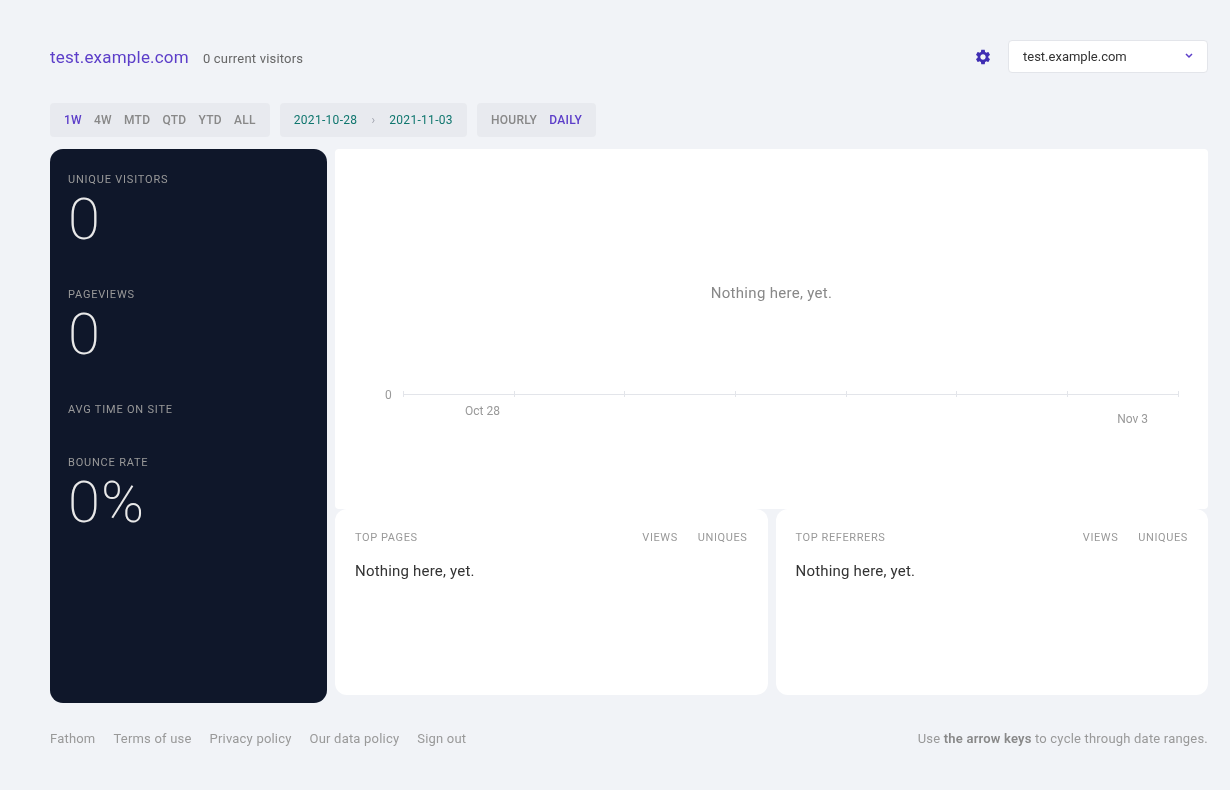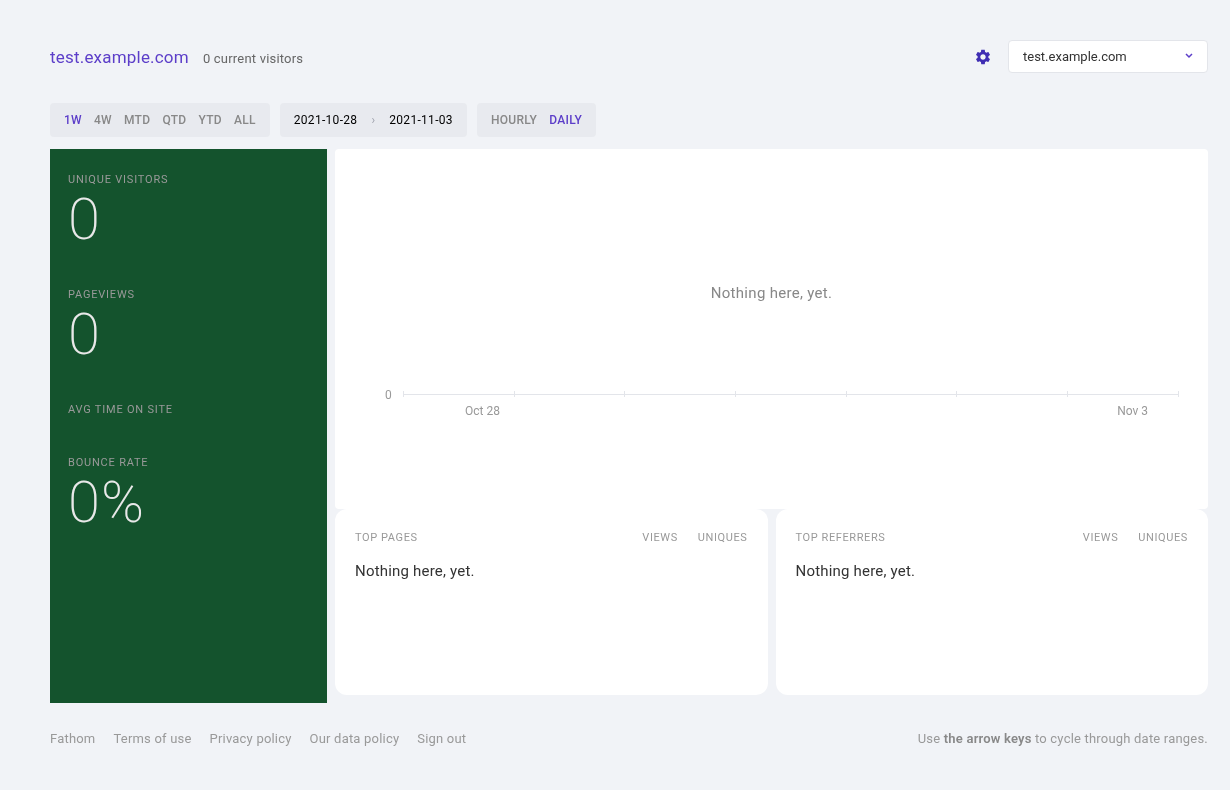--- a/index.html
+++ b/index.html
@@ -93,32 +93,32 @@
       font-weight: 500;
     }
     .range-item.active {
       color: #5c3ec9;
     }
     .date-sep {
       color: #a0a3ae;
       margin: 0 2px;
     }
     .date-text {
-      color: #000000;
+      color: #0f766e;
       font-size: 12px;
       letter-spacing: 0.3px;
     }
     .main {
       display: flex;
       gap: 8px;
     }
     .sidebar {
       width: 277px;
-      background: #14532d;
-      border-radius: 0;
+      background: #0f172a;
+      border-radius: 13px;
       padding: 24px 18px;
       color: #fff;
       height: 554px;
     }
     .metric {
       margin-bottom: 40px;
     }
     .metric-label {
       font-size: 11px;
       letter-spacing: 0.8px;
@@ -177,21 +177,21 @@
     .axis-label-left {
       position: absolute;
       left: 80px;
       top: 10px;
       font-size: 12px;
       color: #999;
     }
     .axis-label-right {
       position: absolute;
       right: 30px;
-      top: 10px;
+      top: 18px;
       font-size: 12px;
       color: #999;
     }
     .tick {
       position: absolute;
       width: 1px;
       height: 6px;
       background: #e3e5ea;
       top: -3px;
     }

